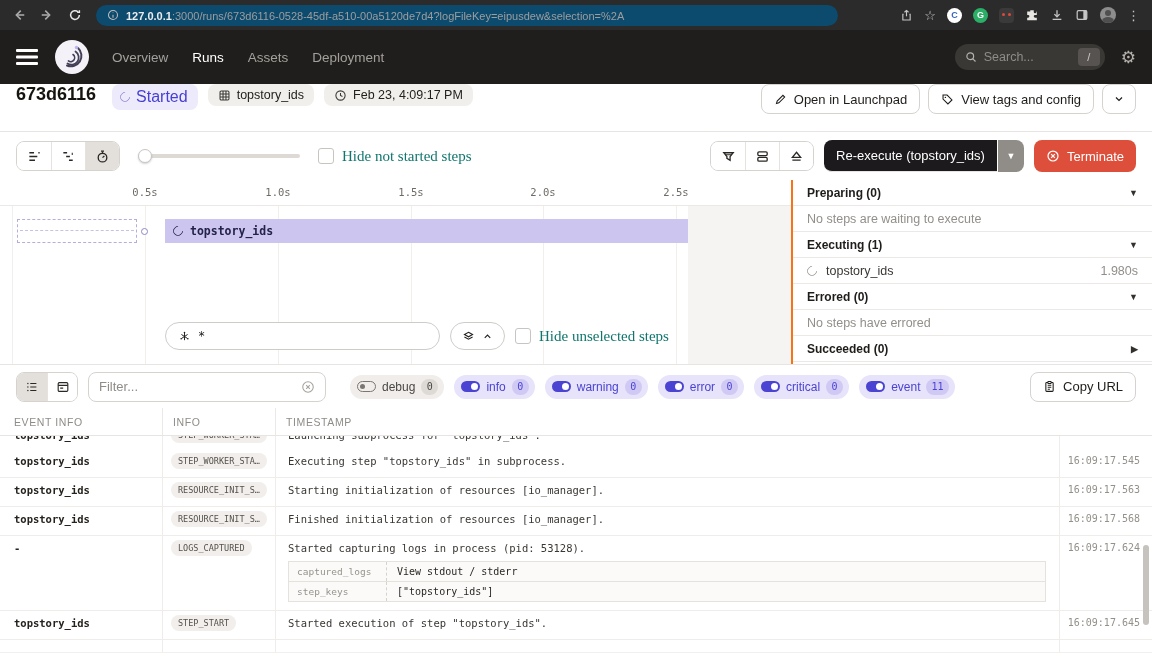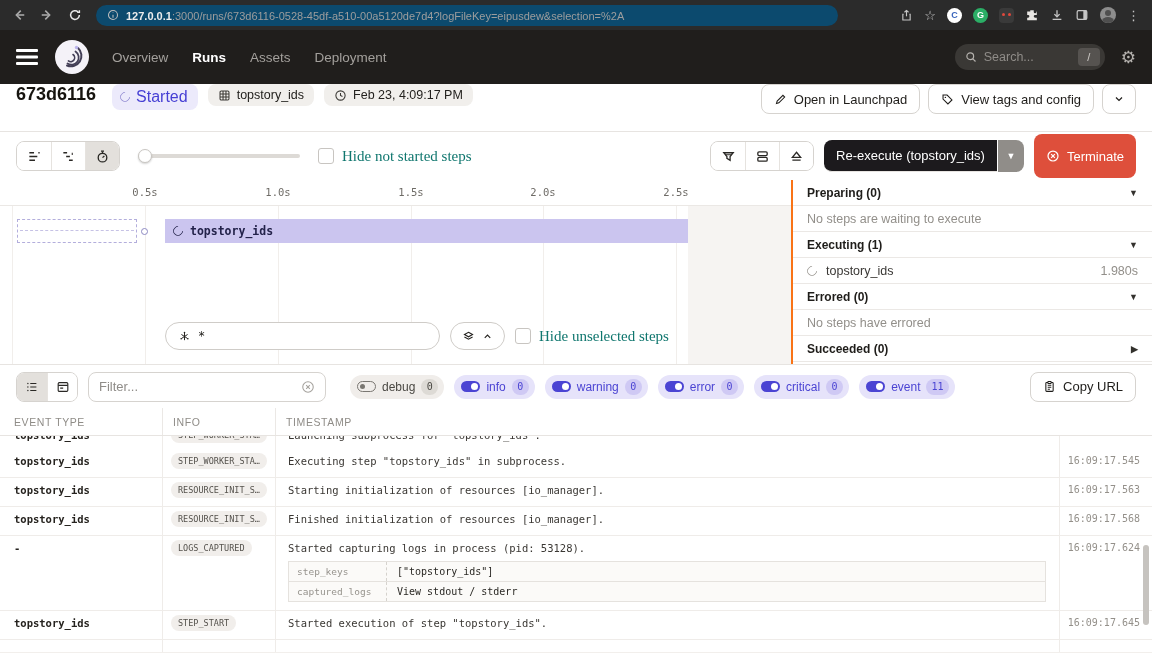--- a/index.html
+++ b/index.html
@@ -27,21 +27,21 @@
   .avatar:after { content:""; position:absolute; left:2px; top:10px; width:12px; height:8px; border-radius:50%; background:#4F4F4F; }
   .kebab { color:#C6C6C6; font-size:13px; line-height:1; }
   .star { color:#C6C6C6; font-size:13px; line-height:1; }
 
   
   .dagnav { height:54px; background:#201E1C; display:flex; align-items:center; padding:0 16px; }
   .dagnav .burger { margin-right:16px; }
   .daglogo { width:36px; height:36px; margin-right:22px; }
   .dagnav .links { display:flex; gap:24px; }
   .dagnav .links span { font-size:13.5px; color:#A3A09C; cursor:pointer; }
-  .dagnav .links span.active { color:#FFFFFF; font-weight:bold; }
+  .dagnav .links span.active { color:#FFFFFF; font-weight:normal; }
   .navsearch { margin-left:auto; width:150px; height:26px; background:#3A3835; border-radius:13px; display:flex; align-items:center; padding:0 5px 0 10px; gap:7px; }
   .navsearch input { flex:1; min-width:0; background:transparent; border:none; outline:none; font-size:12.5px; color:#86efac; font-family:"Liberation Sans",sans-serif; }
   .navsearch input::placeholder { color:#8F8C88; }
   .navsearch .slash { width:22px; height:18px; background:#565350; border-radius:4px; color:#CFCCC8; font-size:11px; display:flex; align-items:center; justify-content:center; }
   .gearbtn { margin-left:16px; color:#B5B2AE; font-size:17px; line-height:1; }
 
   
   .runheader { height:48px; border-bottom:1px solid #E7E4E1; display:flex; align-items:flex-start; padding:0 16px; gap:10px; }
   .runid { font-size:18px; font-weight:bold; color:#16140F; margin-right:6px; }
   .badge-started { background:#ECEAFB; color:#463FD4; border-radius:8px; padding:4px 10px 4px 8px; font-size:16px; display:flex; align-items:center; gap:6px; }
@@ -60,21 +60,21 @@
   .slider { position:relative; width:162px; height:14px; }
   .slider .track { position:absolute; top:5px; left:0; right:0; height:4px; border-radius:2px; background:#DDDAD6; }
   .slider .knob { position:absolute; top:0; left:0; width:14px; height:14px; border-radius:50%; background:#fff; border:1px solid #C9C6C2; box-shadow:0 1px 2px rgba(0,0,0,.18); }
   .ckrow { display:flex; align-items:center; gap:8px; }
   .ckbox { width:16px; height:16px; border:1.5px solid #C8C5C1; border-radius:3px; background:#fff; }
   .cklabel { font-size:15px; color:#0f766e;font-family:Liberation Serif, serif; }
   .tb-right { margin-left:auto; display:flex; align-items:center; gap:10px; }
   .reexec { display:flex; }
   .reexec .main { background:#1C1A1D; color:#fff; font-size:13px; height:32px; display:flex; align-items:center; padding:0 12px; border-radius:8px 0 0 8px; cursor:pointer; }
   .reexec .caret { background:#908D89; color:#fff; width:26px; height:32px; display:flex; align-items:center; justify-content:center; border-radius:0 8px 8px 0; margin-left:1px; font-size:9px; cursor:pointer; }
-  .terminate { background:#DE4F3B; color:#fff; font-size:13px; height:44px; border:none; border-radius:8px; display:flex; align-items:center; gap:7px; padding:0 12px; cursor:pointer; font-family:"Liberation Sans",sans-serif; }
+  .terminate { background:#DE4F3B; color:#fff; font-size:13px; height:32px; border:none; border-radius:8px; display:flex; align-items:center; gap:7px; padding:0 12px; cursor:pointer; font-family:"Liberation Sans",sans-serif; }
 
   
   .main { height:185px; border-bottom:1px solid #E7E4E1; display:flex; }
   .gantt { position:relative; width:793px; border-right:2px solid #f97316; overflow:hidden; background:#fff; }
   .axis { position:absolute; top:0; left:0; right:0; height:26px; border-bottom:1px solid #EBE8E5; }
   .tick { position:absolute; top:6px; transform:translateX(-50%); font-family:"DejaVu Sans Mono",monospace; font-size:10.5px; color:#6E6B66; }
   .gridline { position:absolute; top:26px; bottom:0; width:1px; background:#F1EEEB; }
   .future { position:absolute; left:688px; right:0; top:26px; bottom:0; background:#F6F4F2; }
   .plan-box { position:absolute; left:17px; top:39px; width:120px; height:24px; border:1px dashed #B3AEDC; background:#fff; }
   .plan-box:before { content:""; position:absolute; left:2px; right:2px; top:10px; border-top:1px dashed #C6C2E5; }
@@ -520,21 +520,21 @@
             <rect x="6" y="1.8" width="4" height="2.4" rx="0.6" fill="#fff"></rect>
             <path d="M5.8 6.5 H10.2 M5.8 9 H10.2 M5.8 11.5 H8.5"></path>
           </svg>
         </span>
       <span>Copy URL</span>
     </button>
   </div>
 
   <div class="logtable">
     <div class="lgrid thead">
-      <div>EVENT TYPE</div>
+      <div>EVENT INFO</div>
       <div>INFO</div>
       <div>TIMESTAMP</div>
     </div>
 
     <div class="cliprow">
       <div class="inner lgrid lrow">
         <div class="c-op">topstory_ids</div>
         <div class="c-et"><span class="ebadge">STEP_WORKER_STARTI…</span></div>
         <div class="c-info">Launching subprocess for "topstory_ids".</div>
         <div class="c-ts"></div>
@@ -562,26 +562,26 @@
       <div class="c-ts">16:09:17.568</div>
     </div>
 
     <div class="lgrid lrow">
       <div class="c-op">-</div>
       <div class="c-et"><span class="ebadge">LOGS_CAPTURED</span></div>
       <div class="c-info">
         <span>Started capturing logs in process (pid: 53128).</span>
         <div class="meta">
           <div class="mrow">
+            <div class="mlabel">captured_logs</div>
+            <div class="mval">View stdout / stderr</div>
+          </div>
+          <div class="mrow">
             <div class="mlabel">step_keys</div>
             <div class="mval">["topstory_ids"]</div>
-          </div>
-          <div class="mrow">
-            <div class="mlabel">captured_logs</div>
-            <div class="mval">View stdout / stderr</div>
           </div>
         </div>
       </div>
       <div class="c-ts">16:09:17.624</div>
     </div>
 
     <div class="lgrid lrow">
       <div class="c-op">topstory_ids</div>
       <div class="c-et"><span class="ebadge">STEP_START</span></div>
       <div class="c-info">Started execution of step "topstory_ids".</div>

